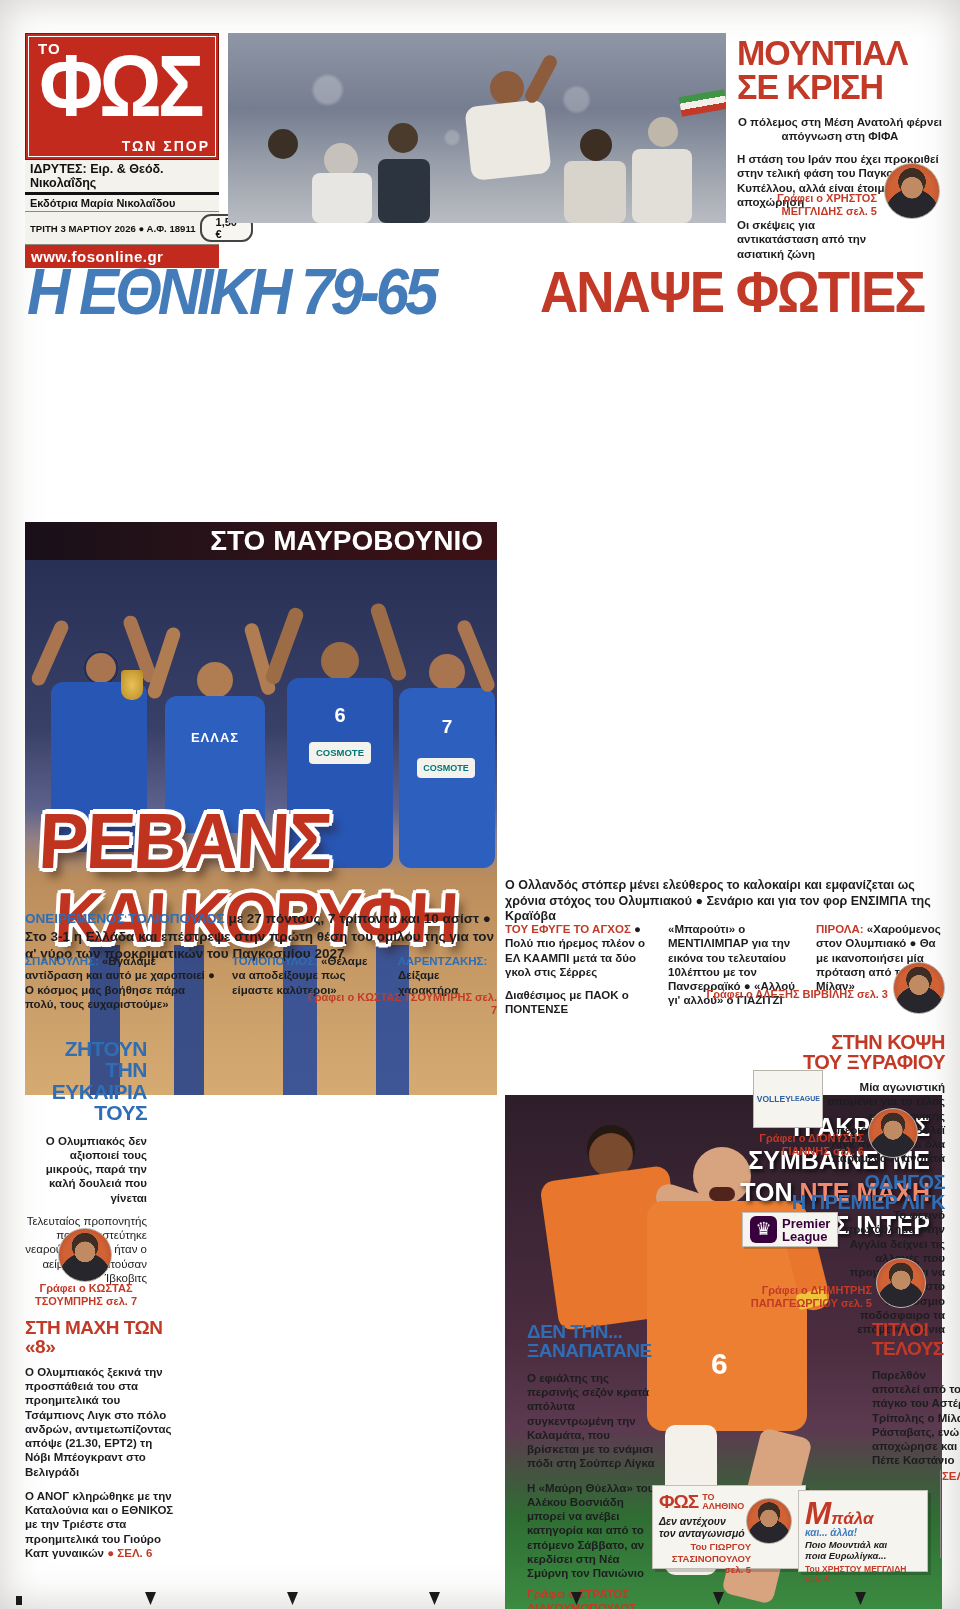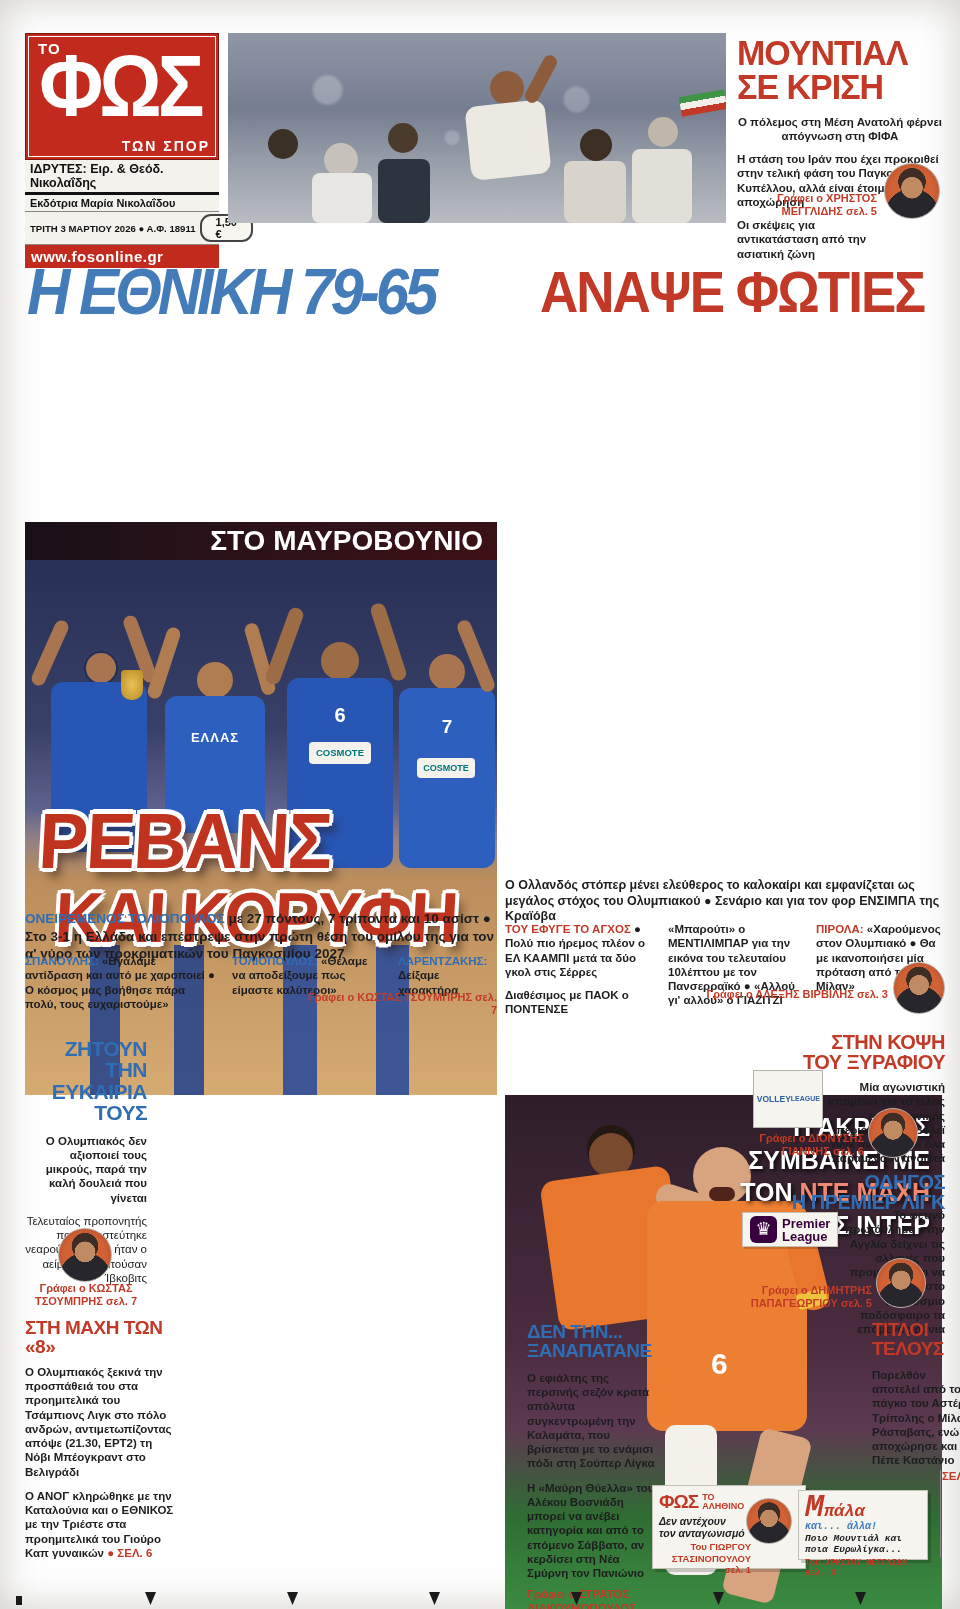--- a/index.html
+++ b/index.html
@@ -191,21 +191,21 @@
     <div class="abs" style="left:236px;top:336px;width:52px;height:170px;background:#d8a37f;border-radius:10px;transform:rotate(14deg);"></div>
 
     <div class="abs right" style="right:12px;top:16px;width:260px;">
       <div class="overlay-line">ΤΙ ΑΚΡΙΒΩΣ</div>
       <div class="overlay-line">ΣΥΜΒΑΙΝΕΙ ΜΕ</div>
       <div class="overlay-line"><span>ΤΟΝ </span><span class="overlay-accent">ΝΤΕ ΜΑΧΗ</span></div>
       <div class="overlay-line">ΤΗΣ ΙΝΤΕΡ</div>
     </div>
   </div>
 
-  <div class="abs body-txt" style="left:505px;top:878px;width:437px;font-size:12.5px;">Ο Ολλανδός στόπερ μένει ελεύθερος το καλοκαίρι και εμφανίζεται ως μεγάλος στόχος του Ολυμπιακού ● Σενάριο και για τον φορ ΕΝΣΙΜΠΑ της Κραϊόβα</div>
+  <div class="abs body-txt" style="left:505px;top:878px;width:437px;font-size:12.5px;">Ο Ολλανδός στόπερ μένει ελεύθερος το καλοκαίρι και εμφανίζεται ως χρόνια στόχος του Ολυμπιακού ● Σενάριο και για τον φορ ΕΝΣΙΜΠΑ της Κραϊόβα</div>
   <div class="abs body-txt" style="left:505px;top:922px;width:146px;">
     <span class="red">ΤΟΥ ΕΦΥΓΕ ΤΟ ΑΓΧΟΣ</span><span> ● Πολύ πιο ήρεμος πλέον ο ΕΛ ΚΑΑΜΠΙ μετά τα δύο γκολ στις Σέρρες</span>
     <div style="margin-top:9px;">Διαθέσιμος με ΠΑΟΚ ο ΠΟΝΤΕΝΣΕ</div>
   </div>
   <div class="abs body-txt" style="left:668px;top:922px;width:132px;">«Μπαρούτι» ο ΜΕΝΤΙΛΙΜΠΑΡ για την εικόνα του τελευταίου 10λέπτου με τον Πανσερραϊκό ● «Αλλού γι' αλλού» ο ΓΙΑΖΙΤΖΙ</div>
   <div class="abs body-txt" style="left:816px;top:922px;width:126px;">
     <span class="red">ΠΙΡΟΛΑ:</span><span> «Χαρούμενος στον Ολυμπιακό ● Θα με ικανοποιήσει μία πρόταση από τη Μίλαν»</span>
   </div>
   <div class="abs avatar" style="left:893px;top:962px;width:50px;height:50px;"></div>
   <div class="abs byline right" style="left:700px;top:988px;width:188px;">Γράφει ο ΑΛΕΞΗΣ ΒΙΡΒΙΛΗΣ σελ. 3</div>
@@ -270,25 +270,25 @@
   </div>
 
   <div class="abs teaser-box" style="left:652px;top:1485px;width:140px;height:72px;padding:5px 6px;">
     <div style="display:flex;align-items:center;gap:4px;">
       <span style="color:#c23a27;font-weight:800;font-size:19px;letter-spacing:-1px;">ΦΩΣ</span>
       <span class="pre" style="color:#c23a27;font-weight:800;font-size:9px;line-height:1.05;">ΤΟ
 ΑΛΗΘΙΝΟ</span>
     </div>
     <div class="pre dark" style="font-weight:800;font-style:italic;font-size:10.5px;line-height:1.15;margin-top:2px;">Δεν αντέχουν
 τον ανταγωνισμό</div>
-    <div class="byline" style="font-size:9.5px;width:92px;margin-top:2px;text-align:right;">Του ΓΙΩΡΓΟΥ ΣΤΑΣΙΝΟΠΟΥΛΟΥ σελ. 1</div>
+    <div class="byline" style="font-size:9.5px;width:92px;margin-top:2px;text-align:right;">Του ΓΙΩΡΓΟΥ ΣΤΑΣΙΝΟΠΟΥΛΟΥ σελ. 5</div>
   </div>
   <div class="abs avatar" style="left:746px;top:1498px;width:44px;height:44px;"></div>
 
-  <div class="abs teaser-box" style="left:798px;top:1490px;width:116px;height:66px;padding:1px 6px;font-family:Liberation Mono, monospace;">
+  <div class="abs teaser-box" style="left:798px;top:1490px;width:116px;height:66px;padding:7px 6px;">
     <div class="bala-m">Μπάλα</div>
     <div style="color:#3f7dc0;font-weight:bold;font-style:italic;font-size:10px;margin-top:-2px;">και... άλλα!</div>
     <div class="pre dark" style="font-weight:800;font-style:italic;font-size:9.5px;line-height:1.15;margin-top:2px;">Ποιο Μουντιάλ και
 ποια Ευρωλίγκα...</div>
     <div class="byline" style="font-size:8.5px;margin-top:2px;">Του ΧΡΗΣΤΟΥ ΜΕΓΓΛΙΔΗ σελ. 8</div>
   </div>
   <div class="abs vrule" style="left:940px;top:1470px;height:88px;"></div>
 
   <div class="abs foldmark" style="left:145px;top:1592px;"></div>
   <div class="abs foldmark" style="left:287px;top:1592px;"></div>

